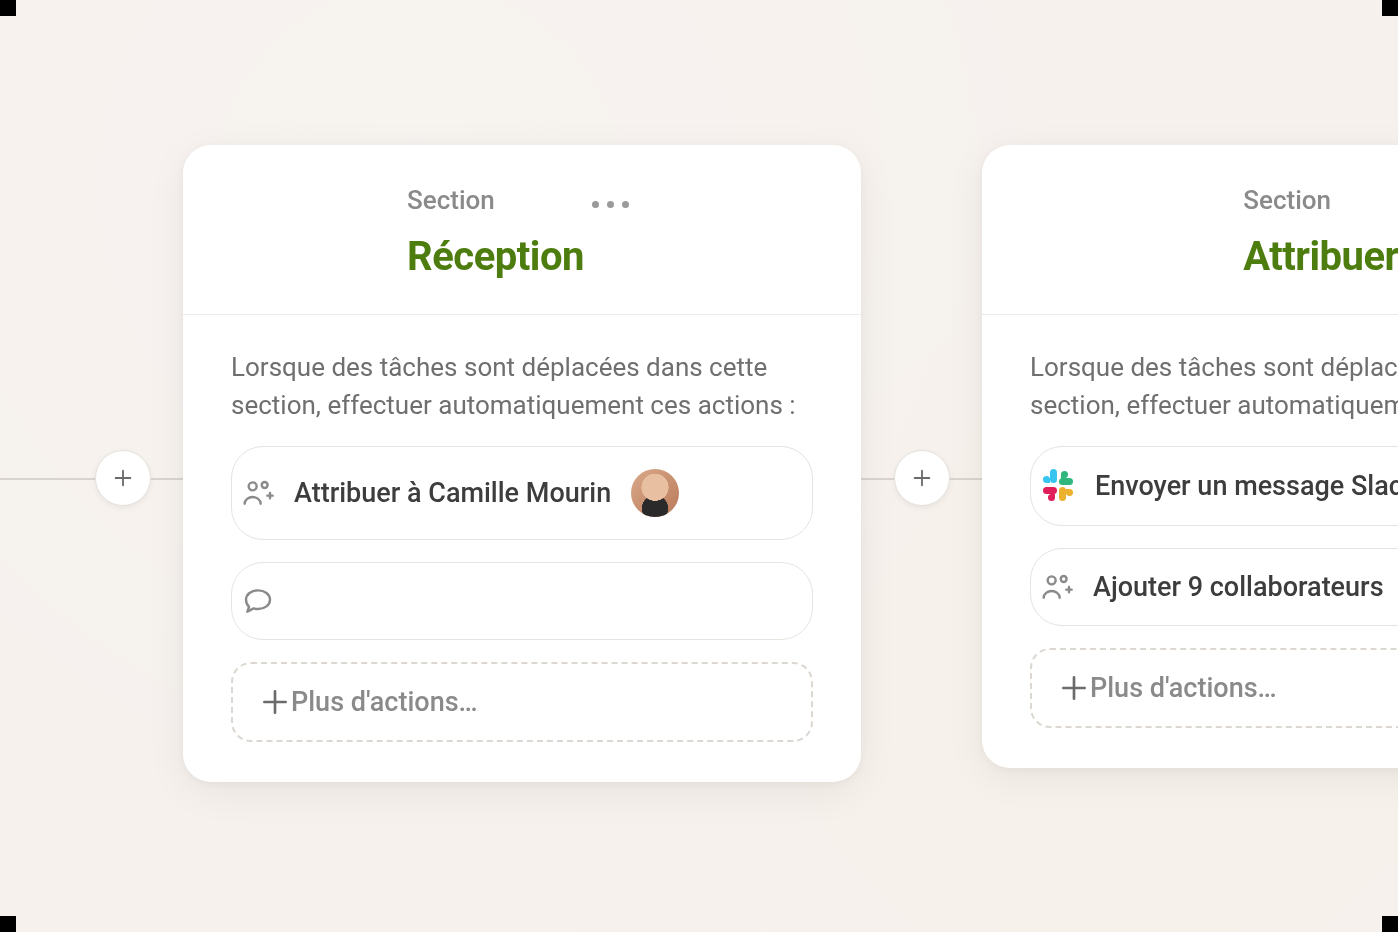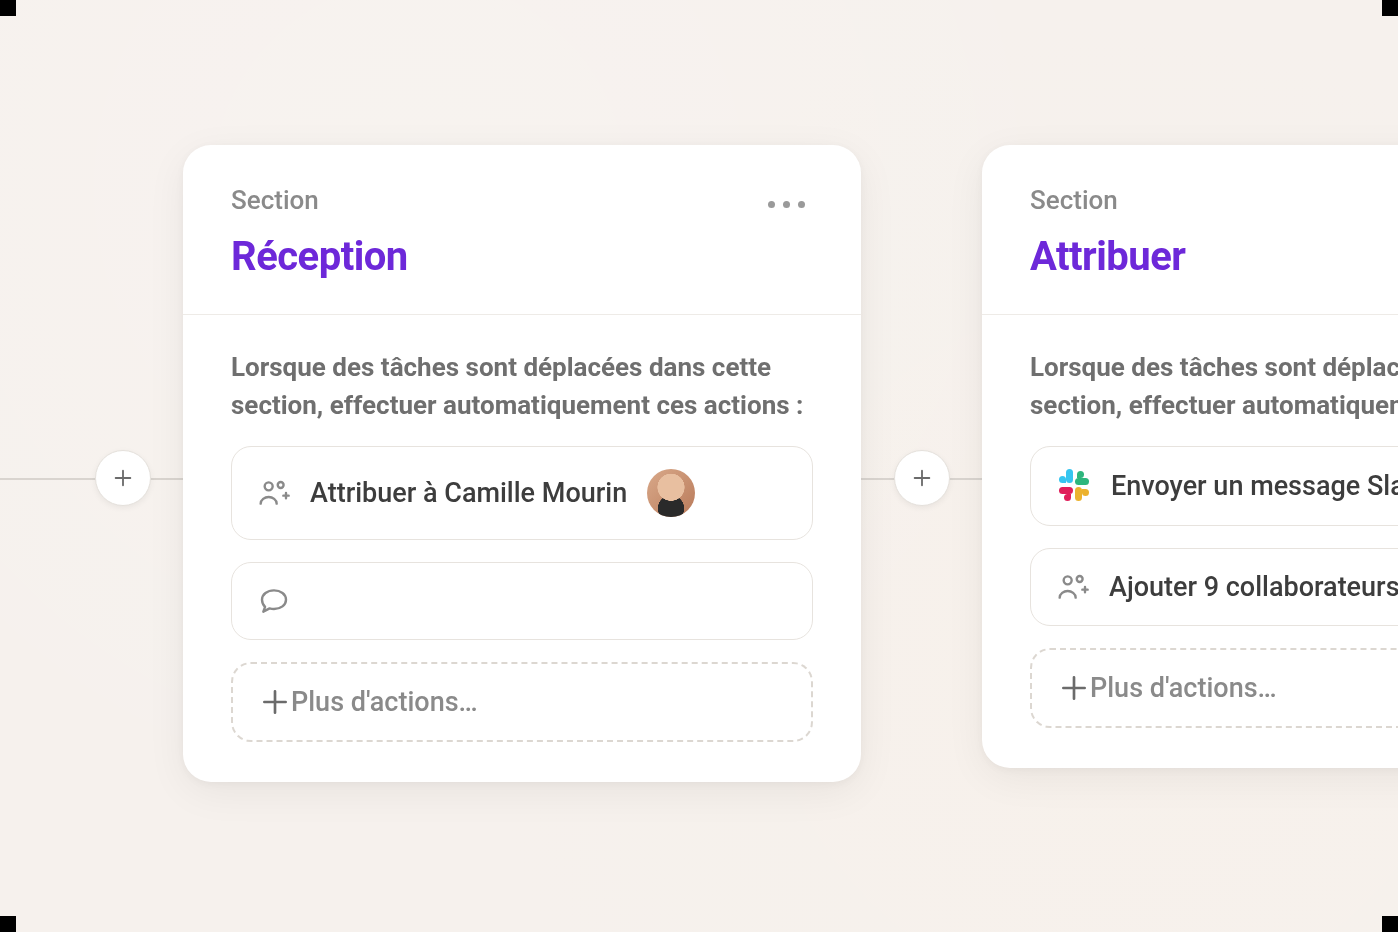--- a/index.html
+++ b/index.html
@@ -80,32 +80,32 @@
   .card.production {
     left: 982px;
     top: 145px;
     width: 678px; 
   }
 
   .card-header {
     padding: 40px 48px 34px 48px;
     border-bottom: 1px solid #eeebe7;
     display: flex;
-    justify-content: space-between;
+    justify-content: center;
     align-items: flex-start;
   }
   .header-text { display: flex; flex-direction: column; gap: 18px; }
   .section-label {
     font-size: 26px;
     color: #8a8a8a;
     font-weight: 500;
   }
   .section-title {
     font-size: 40px;
-    color: #6d28d9;
+    color: #4d7c0f;
     font-weight: 700;
     letter-spacing: -0.5px;
   }
   .more-btn {
     padding: 10px 8px;
     cursor: pointer;
     color: #9a9a9a;
     font-size: 32px;
     line-height: 8px;
     display: flex;
@@ -119,27 +119,27 @@
   .card-body {
     padding: 34px 48px 40px 48px;
     display: flex;
     flex-direction: column;
     gap: 22px;
   }
   .trigger-text {
     font-size: 26px;
     line-height: 1.45;
     color: #6f6f6f;
-    font-weight: 700;
+    font-weight: 400;
   }
 
   .action-pill {
     border: 1px solid #e7e3de;
-    border-radius: 20px;
-    padding: 22px 26px;
+    border-radius: 32px;
+    padding: 22px 10px;
     display: flex;
     align-items: center;
     gap: 20px;
     font-size: 27px;
     color: #3d3d3d;
     font-weight: 500;
     cursor: pointer;
     background: #fff;
     white-space: nowrap;
     overflow: hidden;

